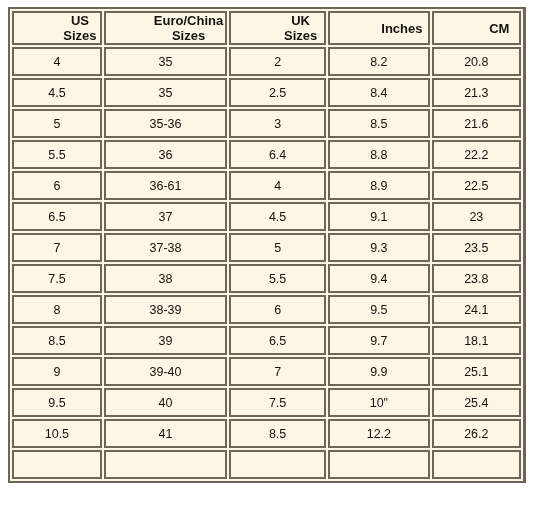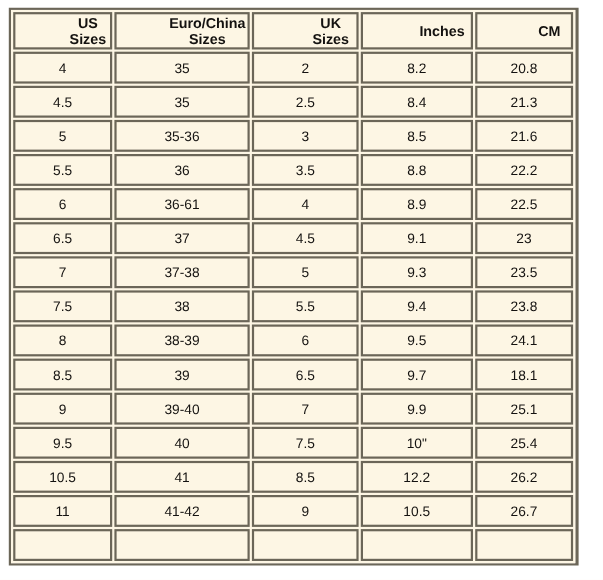--- a/index.html
+++ b/index.html
@@ -101,21 +101,21 @@
         <tr>
           <td>5</td>
           <td>35-36</td>
           <td>3</td>
           <td>8.5</td>
           <td>21.6</td>
         </tr>
         <tr>
           <td>5.5</td>
           <td>36</td>
-          <td>3.5</td>
+          <td>6.4</td>
           <td>8.8</td>
           <td>22.2</td>
         </tr>
         <tr>
           <td>6</td>
           <td>36-61</td>
           <td>4</td>
           <td>8.9</td>
           <td>22.5</td>
         </tr>
@@ -169,27 +169,20 @@
           <td>25.4</td>
         </tr>
         <tr>
           <td>10.5</td>
           <td>41</td>
           <td>8.5</td>
           <td>12.2</td>
           <td>26.2</td>
         </tr>
         <tr>
-          <td>11</td>
-          <td>41-42</td>
-          <td>9</td>
-          <td>10.5</td>
-          <td>26.7</td>
-        </tr>
-        <tr>
           <td></td>
           <td></td>
           <td></td>
           <td></td>
           <td></td>
         </tr>
       </tbody>
   </table>
 </div>
 

